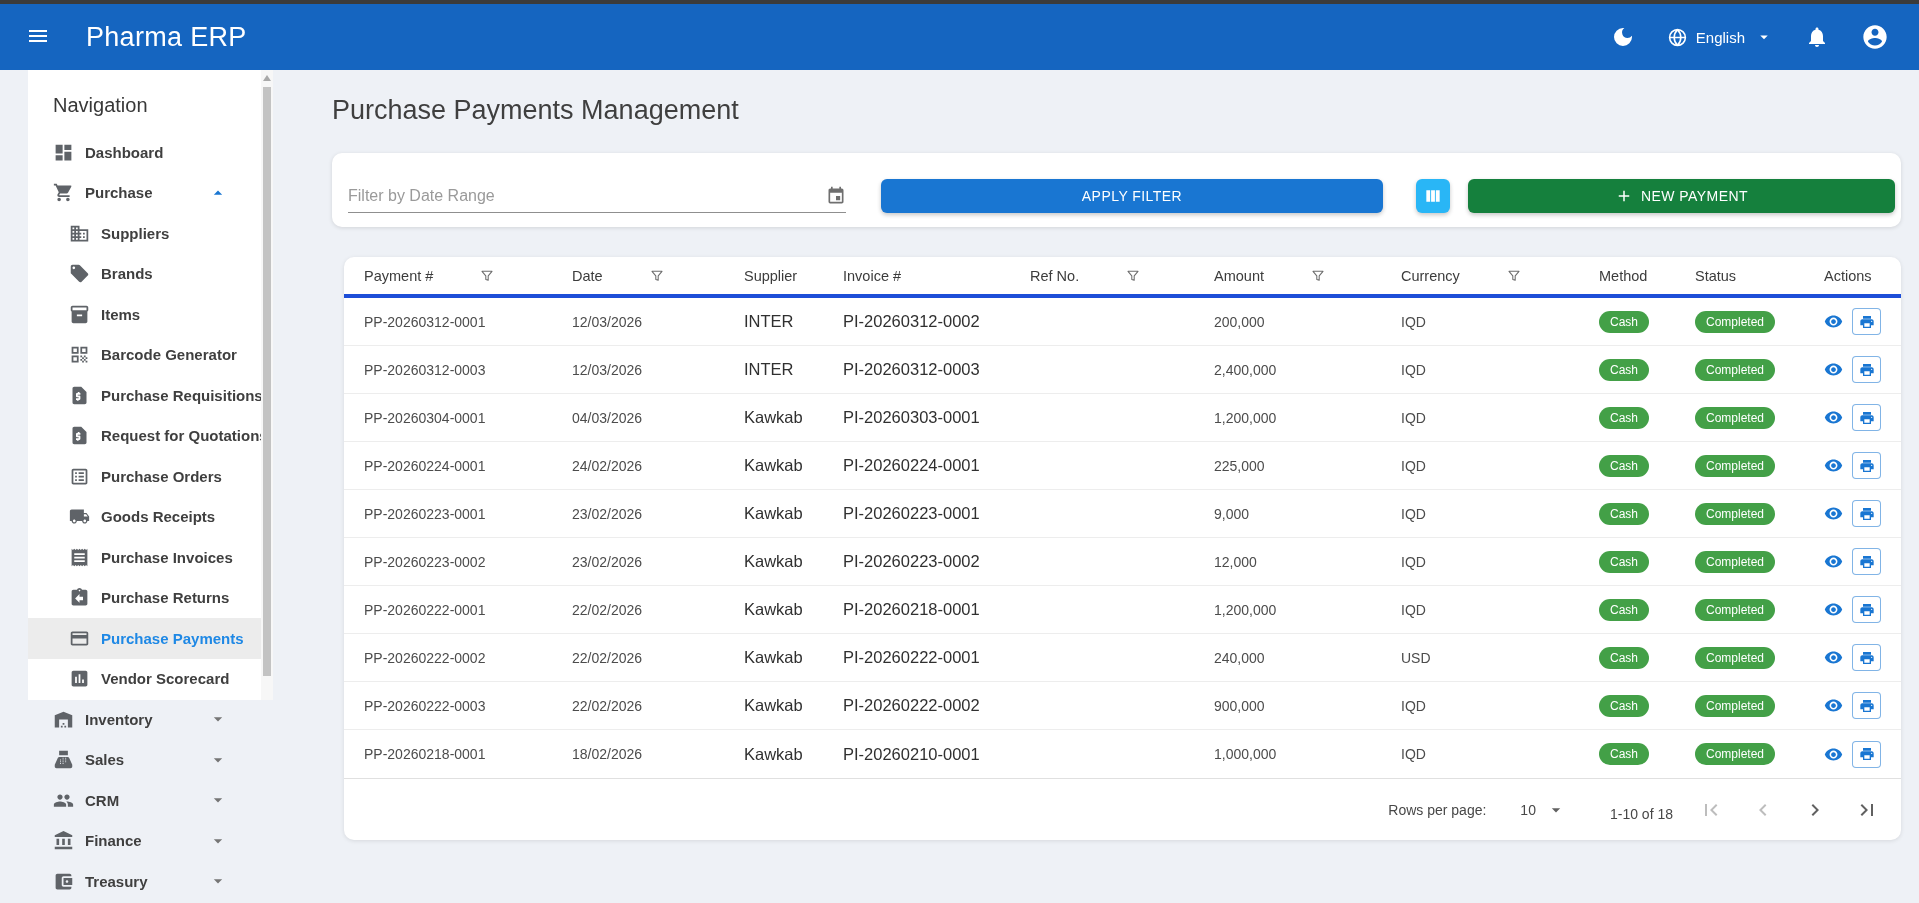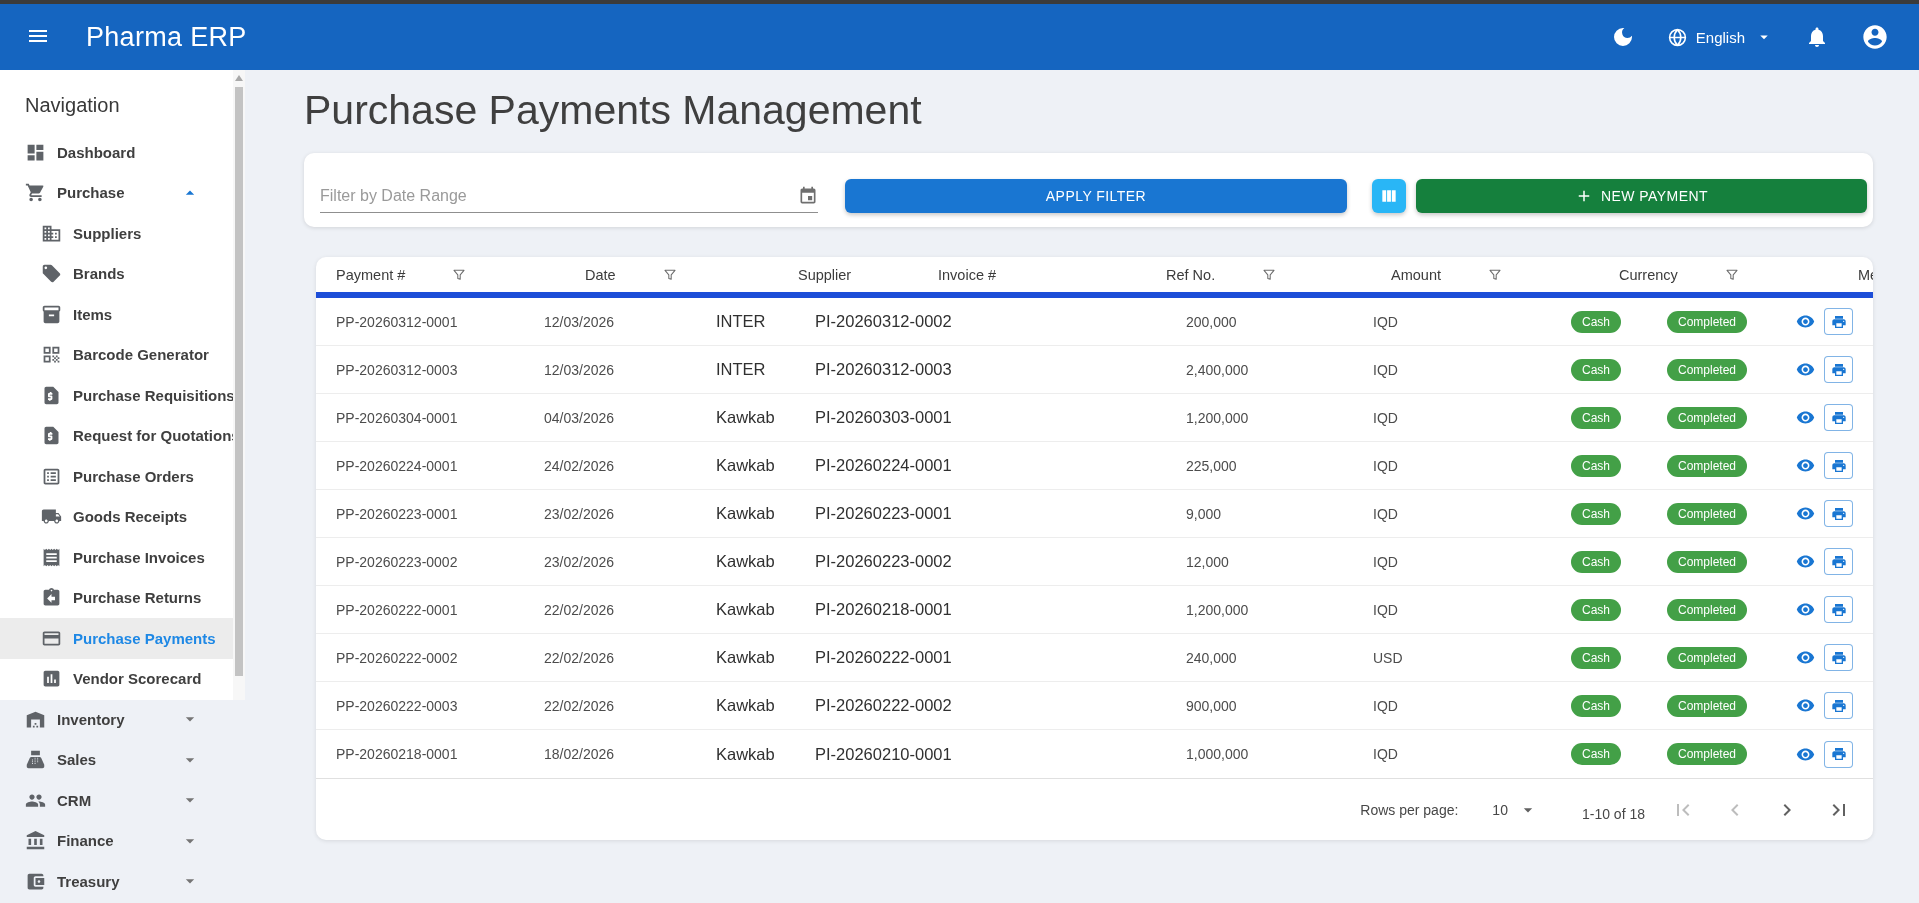--- a/index.html
+++ b/index.html
@@ -18,21 +18,21 @@
   .tb-icon { width:24px; height:24px; display:inline-flex; color:#fff; cursor:pointer; }
   .tb-icon svg { width:100%; height:100%; }
   .lang { display:flex; align-items:center; gap:8px; cursor:pointer; }
   .lang .globe { width:21px; height:21px; display:inline-flex; }
   .lang .globe svg { width:100%; height:100%; }
   .lang-label { font-size:15px; }
   .lang .caret { width:18px; height:18px; display:inline-flex; margin-left:2px; }
   .acct { width:28px; height:28px; }
 
   
-  .shell { display:flex; height:630px; }
+  .shell { display:flex; height:630px;padding-left:28px; }
 
   
   .sidebar { width:245px; background:#fff; position:relative; flex:none; }
   .nav-title { margin:22px 0 0 25px; font-size:20px; color:#383838; line-height:26px; }
   .nav-list { margin-top:14px;font-weight:bold; }
   .nav-item { height:40.5px; display:flex; align-items:center; position:relative;
     cursor:pointer; width:233px; }
   .nav-item.lvl0 { padding-left:25px; }
   .nav-item.lvl1 { padding-left:41px; }
   .nav-icon { width:21px; height:21px; color:#5f6368; display:inline-flex; flex:none; }
@@ -43,25 +43,25 @@
   .nav-caret { position:absolute; right:33px; width:20px; height:20px; color:#757575; display:inline-flex; }
   .nav-caret svg { width:100%; height:100%; }
   .nav-caret.up { color:#1976d2; }
   .sb-scroll { position:absolute; top:0; right:0; width:12px; height:100%; background:#f7f7f7; }
   .sb-arrow { position:absolute; top:5px; left:2px; width:0; height:0;
     border-left:4px solid transparent; border-right:4px solid transparent; border-bottom:6px solid #a9a9a9; }
   .sb-thumb { position:absolute; top:17px; bottom:24px; left:2px; width:8px; background:#c3c3c3; }
 
   
   .main { flex:1; padding:0 46px 0 59px; }
-  .page-title { margin-top:22px; font-size:41px; font-weight:400; color:#3f3f3f; line-height:36px; }
+  .page-title { margin-top:22px; font-size:27px; font-weight:400; color:#3f3f3f; line-height:36px; }
 
   .filter-card { margin-top:25px; height:74px; background:#fff; border-radius:10px;
     box-shadow:0 1px 4px rgba(0,0,0,.12); display:flex; align-items:flex-end;
-    padding:0 6px 14px 16px; }
+    padding:0 6px 14px 16px;gap:8px; }
   .date-field { width:498px; border-bottom:1px solid #8f8f8f; display:flex; align-items:center;
     padding-bottom:6px; }
   .date-field input { flex:1; border:none; outline:none; font-size:16px; color:#444;
     background:transparent; font-family:inherit; }
   .date-field input::placeholder { color:#9a9a9a; }
   .cal-icon { width:20px; height:20px; color:#6f6f6f; display:inline-flex; cursor:pointer; flex:none; }
   .cal-icon svg { width:100%; height:100%; }
   .btn { border:none; cursor:pointer; color:#fff; font-family:inherit; font-size:14px;
     letter-spacing:.45px; border-radius:6px; height:34px; box-shadow:0 2px 4px rgba(0,0,0,.22); }
   .btn-apply { width:502px; margin-left:27px; background:#1976d2; }
@@ -72,21 +72,21 @@
   .btn-new { flex:1; margin-left:10px; background:#15803d; display:flex; align-items:center;
     justify-content:center; gap:8px; }
   .btn-new .ic { width:18px; height:18px; display:inline-flex; }
   .btn-new svg { width:100%; height:100%; }
 
   
   .table-card { margin:30px 0 0 12px; width:1557px; background:#fff; border-radius:10px;
     box-shadow:0 1px 4px rgba(0,0,0,.1); overflow:hidden; }
   .grid-row { display:grid; grid-template-columns:208px 172px 99px 187px 184px 187px 198px 96px 129px 1fr;
     padding:0 20px; align-items:center; }
-  .thead { height:41px; border-bottom:6px solid #1d4ed8;gap:41px; }
+  .thead { height:41px; border-bottom:4px solid #1d4ed8; }
   .th { display:flex; align-items:center; font-size:14.5px; color:#3c3c3c; }
   .funnel { width:16px; height:16px; margin-left:46px; color:#6d6d6d; display:inline-flex; cursor:pointer; }
   .funnel svg { width:100%; height:100%; }
   .trow { height:48px; border-bottom:1px solid #ededed; }
   .trow:last-child { border-bottom:none; }
   .td { font-size:14px; color:#4c4c4c; }
   .td.big { font-size:16.5px; color:#303030; }
   .chip { display:inline-block; background:#43a047; color:#fff; font-size:12px;
     padding:3px 11px; border-radius:12px; line-height:16px; }
   .td-actions { display:flex; align-items:center; gap:9px; }

